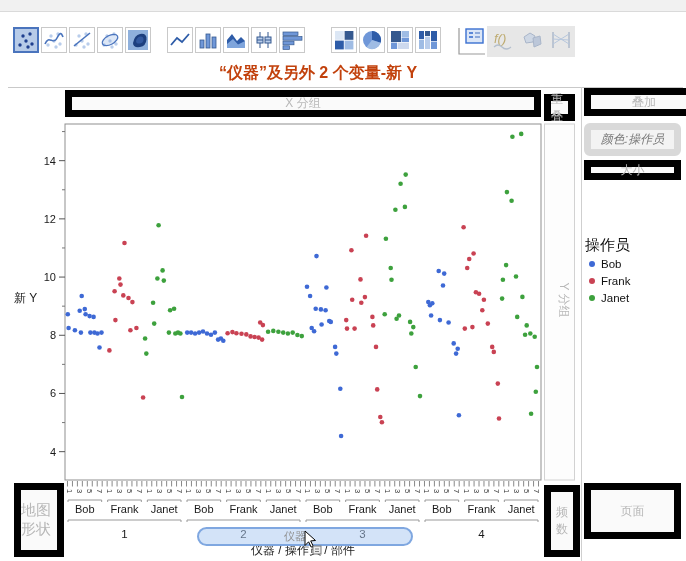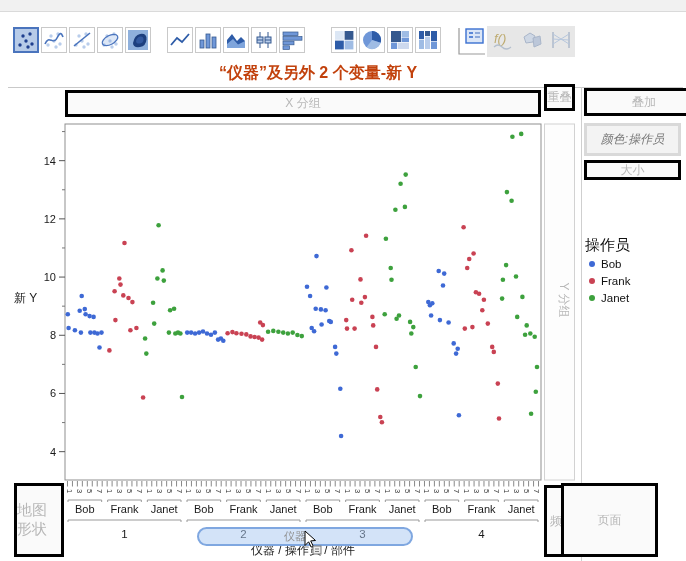--- a/index.html
+++ b/index.html
@@ -13,21 +13,21 @@
         box-sizing:border-box;display:flex;align-items:center;justify-content:center;}
   .icon.selected{border:2px solid #4a74bd;background:#b7cbe8;}
   .icon.disabled{border-color:#d6d6d6;opacity:.75;filter:grayscale(25%);}
   .icon.onpanel{background:transparent;border:none;}
   .capticon{position:absolute;top:0;width:30px;height:31px;}
   
   .gbtitle{position:absolute;left:0;top:63px;width:636px;text-align:center;font-size:16px;font-weight:bold;color:#c2410c;}
   .hsep{position:absolute;left:8px;top:87px;width:675px;height:1px;background:#c9c9c9;}
   .vsep{position:absolute;left:581px;top:87px;width:1px;height:474px;background:#cfcfcf;}
   
-  .zone{position:absolute;border:3px solid #000000;background:#fafafa;color:#b8b8b8;font-size:12px;
+  .zone{position:absolute;border:7px solid #000000;background:#fafafa;color:#b8b8b8;font-size:12px;
         display:flex;align-items:center;justify-content:center;box-sizing:border-box;}
   .zone.filled{background:#f3f3f3;color:#777;font-style:italic;border-color:#d9d9d9;}
   
   .legendtitle{position:absolute;left:585px;top:236px;font-size:15px;color:#111;}
   .legenditem{position:absolute;left:589px;font-size:11.5px;color:#111;display:flex;align-items:center;cursor:default;}
   .legenddot{width:6px;height:6px;border-radius:50%;margin-right:6px;flex:0 0 auto;}
   svg text{font-family:"Liberation Sans","DejaVu Sans",sans-serif;}
 </style>
 </head>
 <body>
@@ -187,26 +187,26 @@
           <line x1="3" y1="10" x2="19" y2="11" stroke="#9fbce4"></line>
         </svg>
       </div>
     </div>
 
   <div class="gbtitle">“仪器”及另外 2 个变量-新 Y</div>
   <div class="hsep"></div>
   <div class="vsep"></div>
 
   <div class="zone" style="left:65px;top:90px;width:476px;height:27px;">X 分组</div>
-  <div class="zone" style="left:544px;top:84px;width:31px;height:27px;">重叠</div>
+  <div class="zone" style="left:544px;top:94px;width:31px;height:27px;">重叠</div>
   <div class="zone" style="left:584px;top:88px;width:120px;height:28px;">叠加</div>
-  <div class="zone filled" style="left:584px;top:123px;width:97px;height:33px;">颜色:操作员</div>
+  <div class="zone filled" style="left:584px;top:123px;width:97px;height:33px;border-radius:6px;">颜色:操作员</div>
   <div class="zone" style="left:584px;top:160px;width:97px;height:20px;">大小</div>
   <div class="zone" style="left:544px;top:485px;width:36px;height:72px;text-align:center;">频数</div>
-  <div class="zone" style="left:561px;top:483px;width:97px;height:74px;font-family:Liberation Serif, serif;">页面</div>
+  <div class="zone" style="left:584px;top:483px;width:97px;height:56px;font-family:Liberation Serif, serif;">页面</div>
   <div class="zone" style="left:14px;top:483px;width:50px;height:74px;font-size:15px;">地图形状</div>
 
   <div class="legendtitle">操作员</div>
   <div id="legenditems">
       <div class="legenditem" style="top:258px;">
       <span class="legenddot" style="background:#3E69D5;"></span>
       <span>Bob</span>
       </div>
       <div class="legenditem" style="top:275px;">
       <span class="legenddot" style="background:#C94253;"></span>

